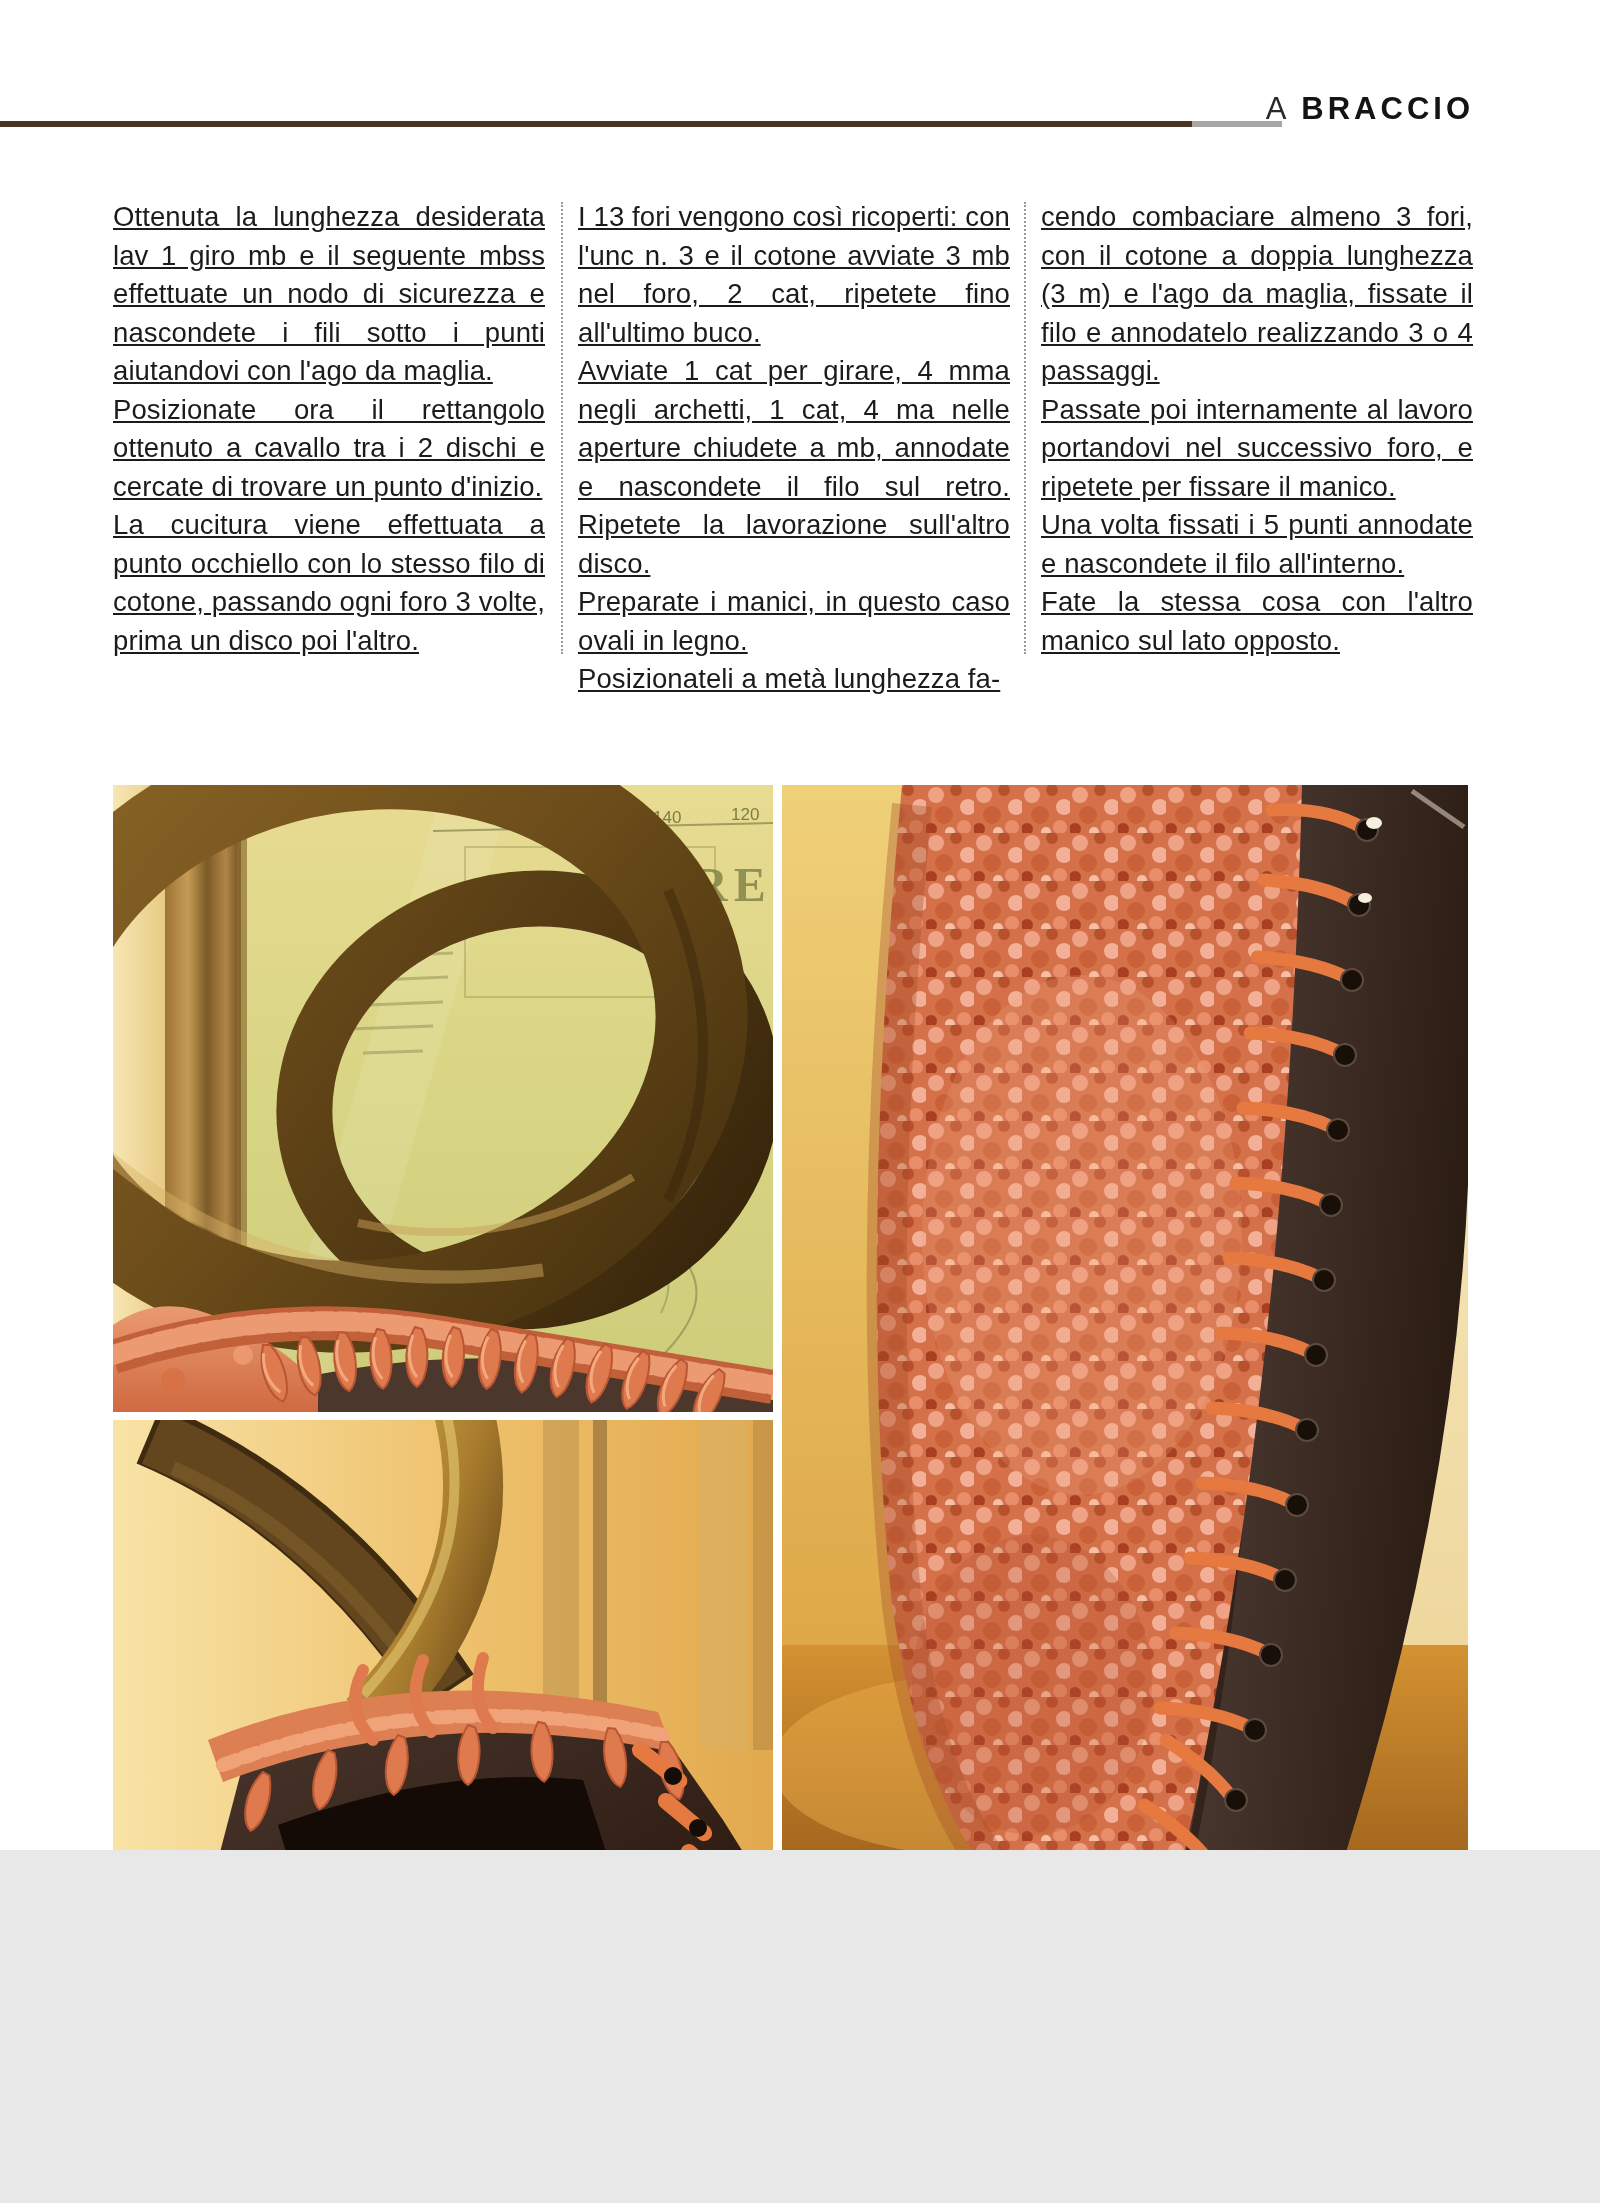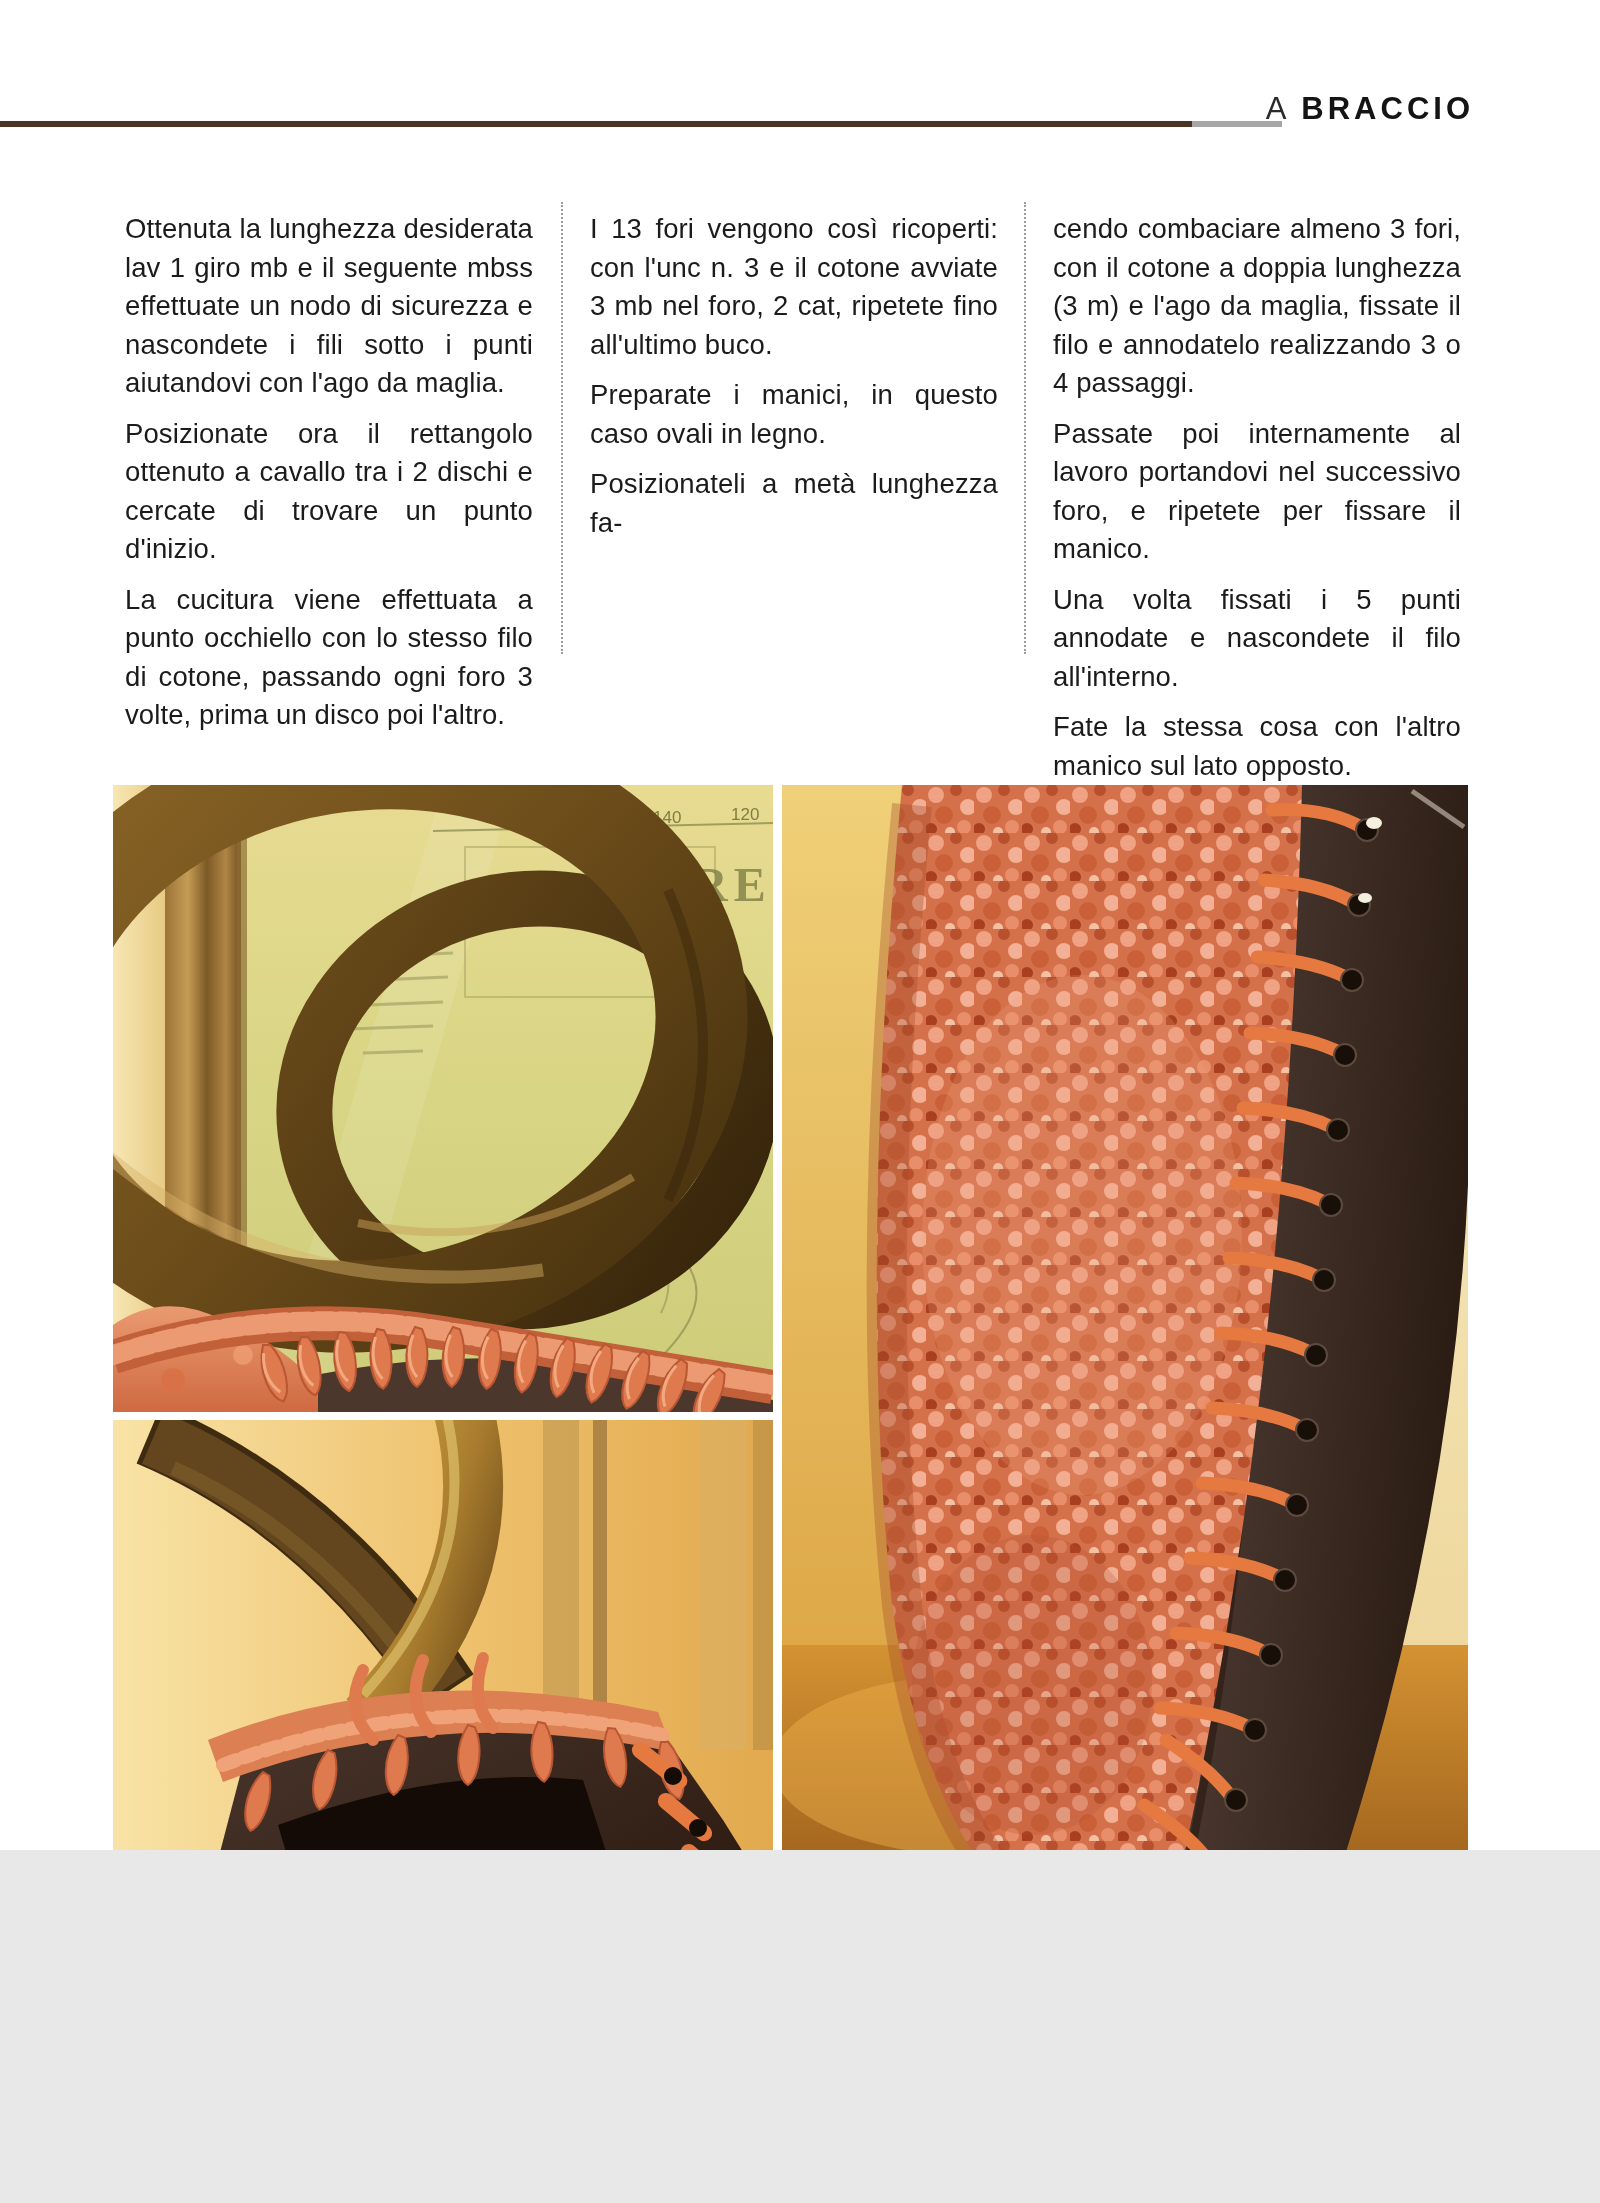--- a/index.html
+++ b/index.html
@@ -14,21 +14,21 @@
     position:absolute;right:126px;top:92px;font-size:31px;line-height:34px;white-space:nowrap;
     color:#141414;
   }
   .section-heading .prefix{font-weight:400;letter-spacing:1px;margin-right:14px;color:#2a2a2a;}
   .section-heading .title{font-weight:700;letter-spacing:4px;}
   
   .col{
     position:absolute;top:198px;width:432px;font-size:27.5px;line-height:38.5px;
     text-align:justify;letter-spacing:0.1px;
   }
-  .col p{margin:12px;}
+  .col p{margin:0;text-decoration:underline;}
   .col-1{left:113px;}
   .col-2{left:578px;}
   .col-3{left:1041px;}
   .v-divider{position:absolute;top:202px;height:452px;width:0;border-left:2px dotted #9a9a9a;}
   .v-divider.d1{left:561px;}
   .v-divider.d2{left:1024px;}
   
   .photo{position:absolute;display:block;}
   .photo svg{display:block;}
   #photo-map{left:113px;top:785px;width:660px;height:627px;}
@@ -50,20 +50,21 @@
   </div>
 
   <div class="col col-1">
     <p>Ottenuta la lunghezza desiderata lav 1 giro mb e il seguente mbss effettuate un nodo di sicurezza e nascondete i fili sotto i punti aiutandovi con l'ago da maglia.</p>
     <p>Posizionate ora il rettangolo ottenuto a cavallo tra i 2 dischi e cercate di trovare un punto d'inizio.</p>
     <p>La cucitura viene effettuata a punto occhiello con lo stesso filo di cotone, passando ogni foro 3 volte, prima un disco poi l'altro.</p>
   </div>
   <div class="v-divider d1"></div>
   <div class="col col-2">
     <p>I 13 fori vengono così ricoperti: con l'unc n. 3 e il cotone avviate 3 mb nel foro, 2 cat, ripetete fino all'ultimo buco.</p>
+    <p>Avviate 1 cat per girare, 4 mma negli archetti, 1 cat, 4 ma nelle aperture chiudete a mb, annodate e nascondete il filo sul retro. Ripetete la lavorazione sull'altro disco.</p>
     <p>Preparate i manici, in questo caso ovali in legno.</p>
     <p>Posizionateli a metà lunghezza fa-</p>
   </div>
   <div class="v-divider d2"></div>
   <div class="col col-3">
     <p>cendo combaciare almeno 3 fori, con il cotone a doppia lunghezza (3 m) e l'ago da maglia, fissate il filo e annodatelo realizzando 3 o 4 passaggi.</p>
     <p>Passate poi internamente al lavoro portandovi nel successivo foro, e ripetete per fissare il manico.</p>
     <p>Una volta fissati i 5 punti annodate e nascondete il filo all'interno.</p>
     <p>Fate la stessa cosa con l'altro manico sul lato opposto.</p>
   </div>

